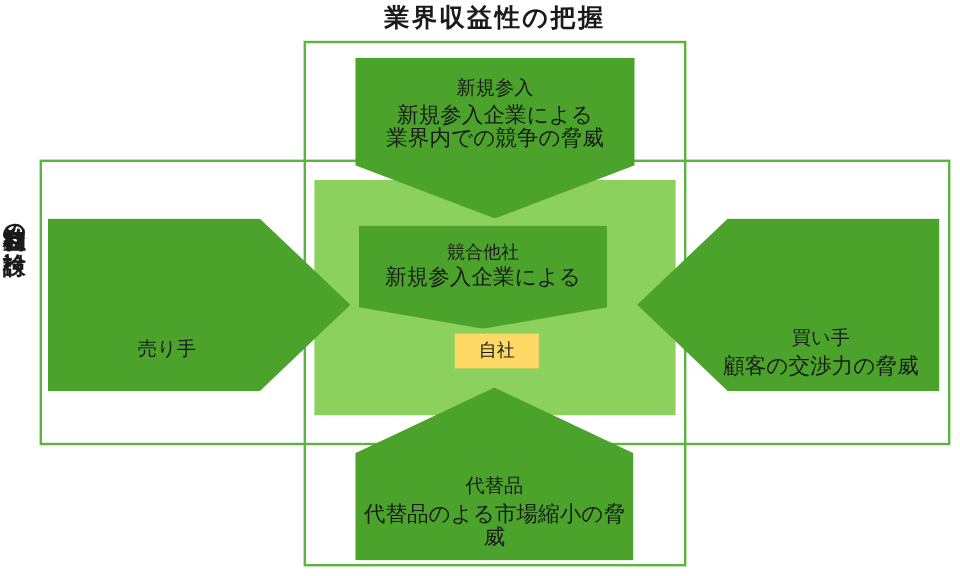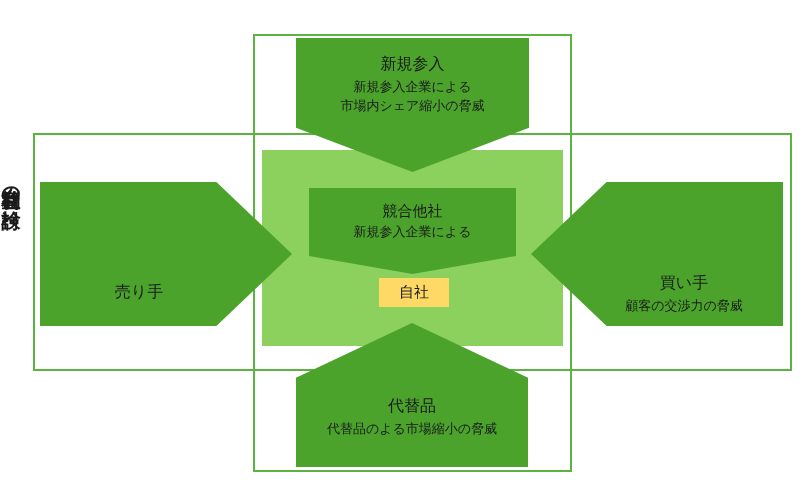--- a/index.html
+++ b/index.html
@@ -25,30 +25,30 @@
   .light-rect {
     position:absolute; left:262px; top:150px; width:301px; height:196px;
     background:var(--light-green); z-index:1;
   }
 
   .shape {
     position:absolute; background:var(--arrow-green); z-index:3;
     text-align:center;
   }
   .heading { font-size:16px; line-height:26px; }
-  .sub { font-size:13px; line-height:19px; }
+  .sub { font-size:18px; line-height:19px; }
 
   .center-box {
-    left:309px; top:188px; width:207px; height:86px; z-index:2; padding-top:12px;
+    left:299px; top:188px; width:207px; height:86px; z-index:2; padding-top:12px;
     clip-path:polygon(0 0, 100% 0, 100% 79%, 50% 100%, 0 79%);
   }
   .center-box .heading { font-size:15px; line-height:22px; }
 
   .arrow-top {
-    left:296px; top:38px; width:233px; height:134px; padding-top:13px;
+    left:296px; top:48px; width:233px; height:134px; padding-top:13px;
     clip-path:polygon(0 0, 100% 0, 100% 67%, 50% 100%, 0 67%);
   }
   .arrow-bottom {
     left:296px; top:323px; width:232px; height:144px; padding-top:70px;
     clip-path:polygon(50% 0, 100% 38%, 100% 100%, 0 100%, 0 38%);
   }
   .arrow-left {
     left:40px; top:182px; width:252px; height:144px;
     clip-path:polygon(0 0, 70% 0, 100% 50%, 70% 100%, 0 100%);
   }
@@ -70,34 +70,35 @@
   }
 </style>
 </head>
 <body>
 
 <div class="canvas">
 
   <div class="frame v-frame"></div>
   <div class="frame h-frame"></div>
 
+  <div class="title-top">業界収益性の把握</div>
 
   <div class="title-left">自社利益の検討</div>
 
   <div class="light-rect"></div>
 
   <div class="shape center-box">
     <div class="heading">競合他社</div>
     <div class="sub">新規参入企業による</div>
   </div>
 
   <div class="shape arrow-top">
     <div class="heading">新規参入</div>
     <div class="sub">新規参入企業による</div>
-    <div class="sub">市場内シェア縮小の脅威</div>
+    <div class="sub">業界内での競争の脅威</div>
   </div>
 
   <div class="shape arrow-left">
     <div class="txt">
       <div class="heading">売り手</div>
     </div>
   </div>
 
   <div class="shape arrow-bottom">
     <div class="heading">代替品</div>

